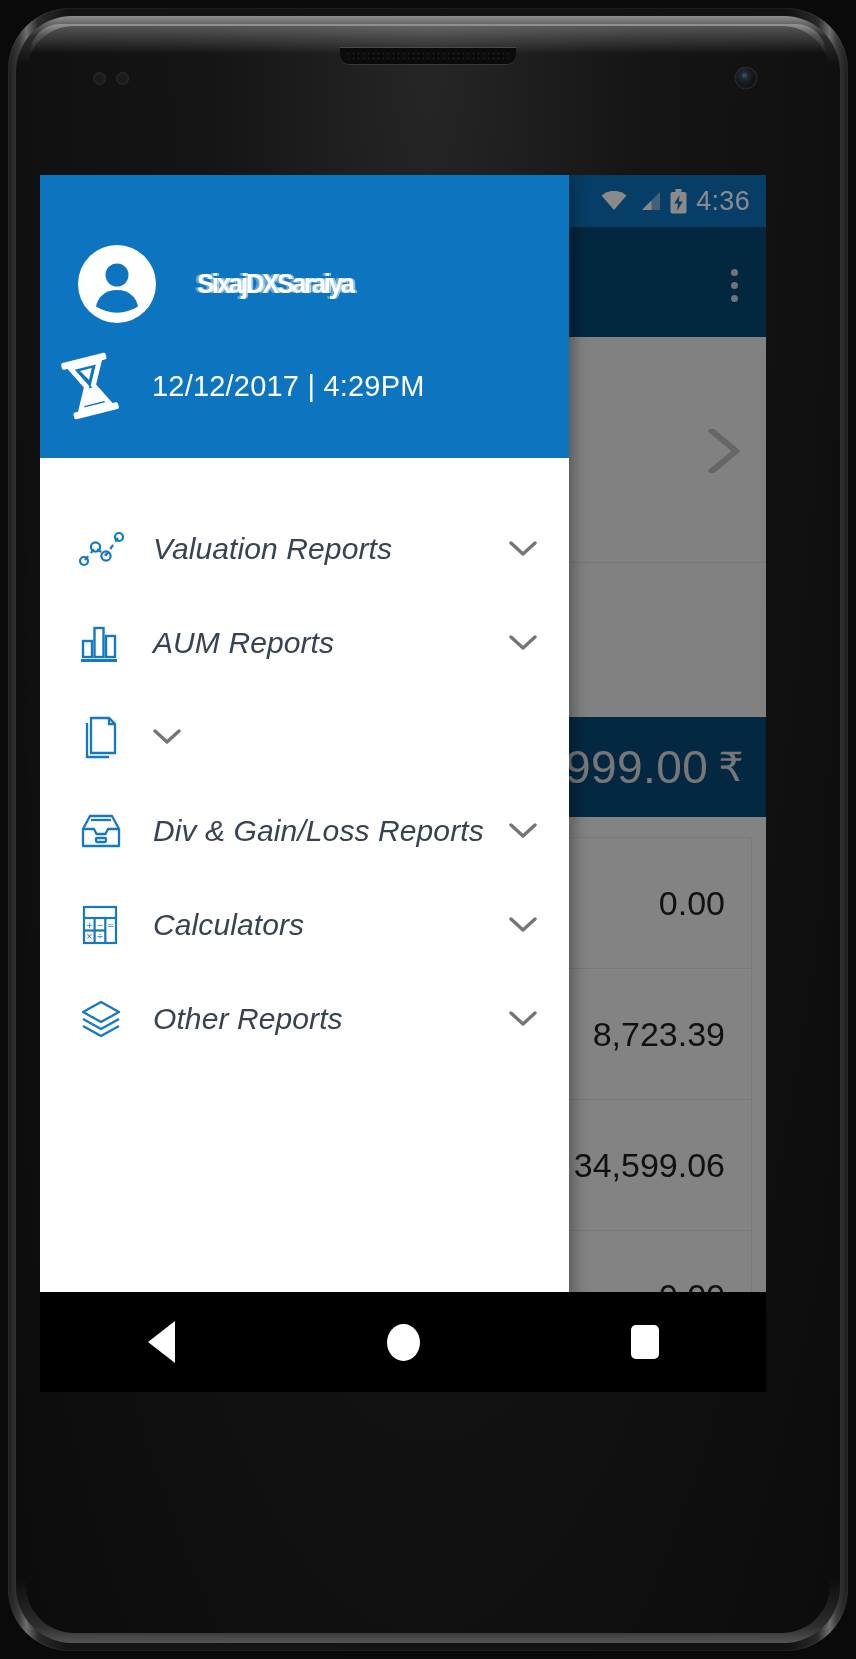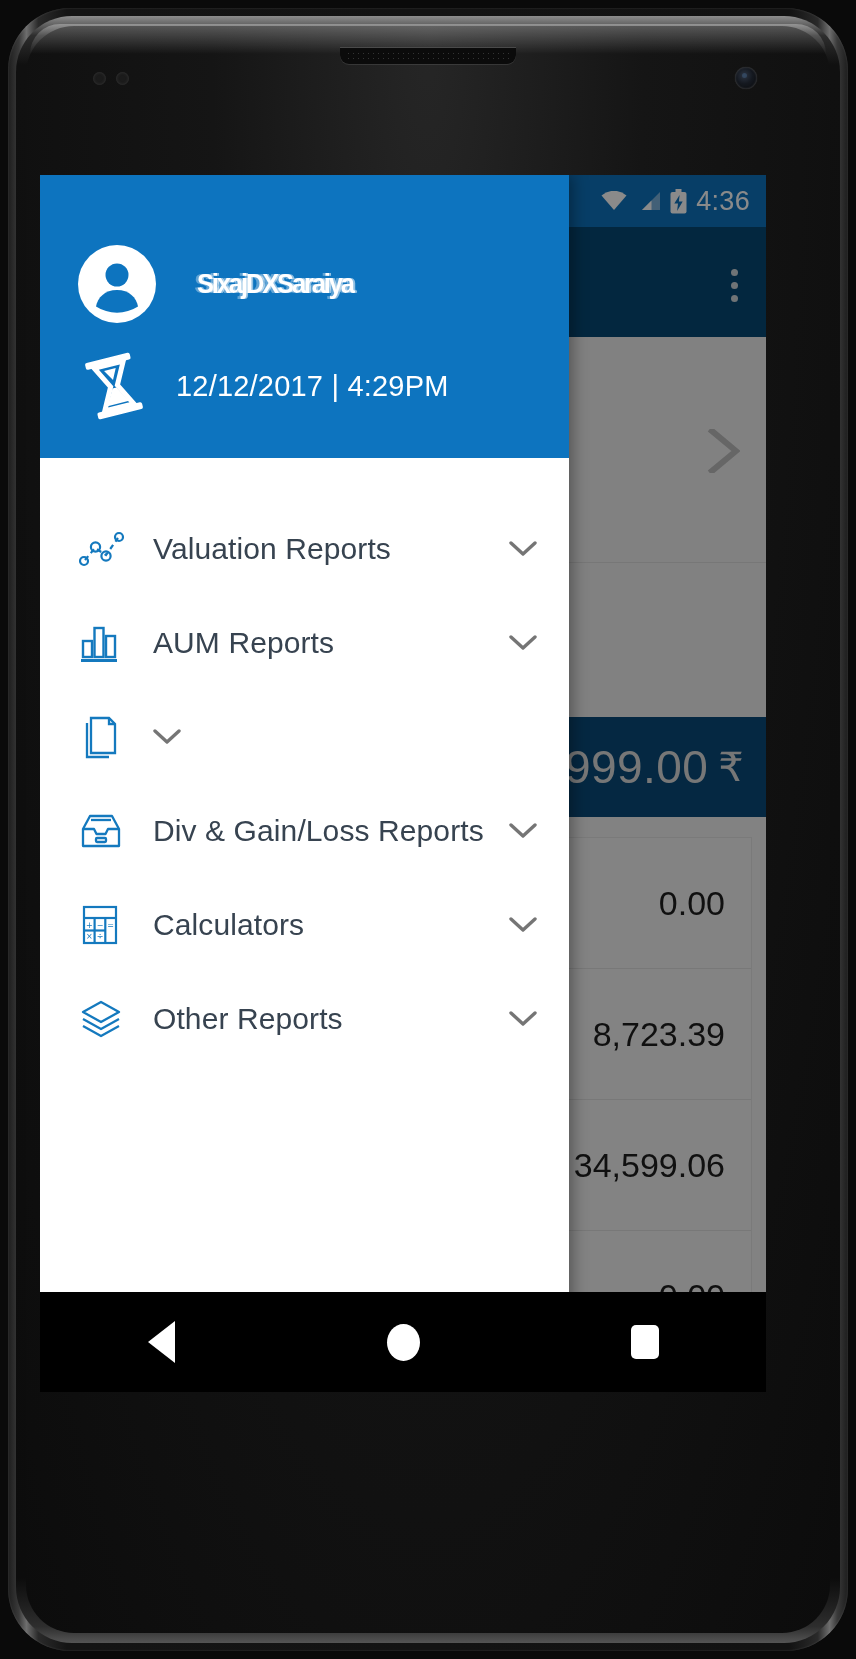--- a/index.html
+++ b/index.html
@@ -150,25 +150,25 @@
   .dh-statusbar { height:52px; }
   .profile-row {
     display:flex; align-items:center; padding:18px 0 0 38px; gap:36px;
   }
   .avatar { width:78px; height:78px; flex:none; }
   .profile-name {
     color:#ffffff; font-size:27px; font-weight:700; letter-spacing:-2.2px;
     white-space:nowrap; text-shadow: 2px 0 0 rgba(255,255,255,.55), -3px 0 0 rgba(255,255,255,.35);
     transform: scaleX(.94);
   }
-  .date-row { display:flex; align-items:center; padding:33px 0 0 46px; gap:34px; }
+  .date-row { display:flex; align-items:center; padding:33px 0 0 22px; gap:34px; }
   .hourglass { width:56px; height:60px; flex:none; transform: rotate(-14deg); }
   .date-text { color:#ffffff; font-size:29px; letter-spacing:.2px; }
 
-  .drawer-menu { flex:1 1 auto; background:#fff; padding-top:4px; overflow:hidden; }
+  .drawer-menu { flex:1 1 auto; background:#fff; padding-top:4px; overflow:hidden;font-style:italic; }
   .menu-item {
     height:94px; display:flex; align-items:center; padding:0 32px 0 36px; gap:25px;
     cursor:pointer;
   }
   .menu-icon { width:52px; height:48px; flex:none; display:flex; align-items:center; justify-content:center; }
   .menu-icon svg { width:46px; height:44px; display:block; }
   .menu-label { flex:1 1 auto; font-size:30px; color:#374350; letter-spacing:.1px; }
   .menu-chevron { width:28px; height:18px; flex:none; }
 
   .drawer-footer {

